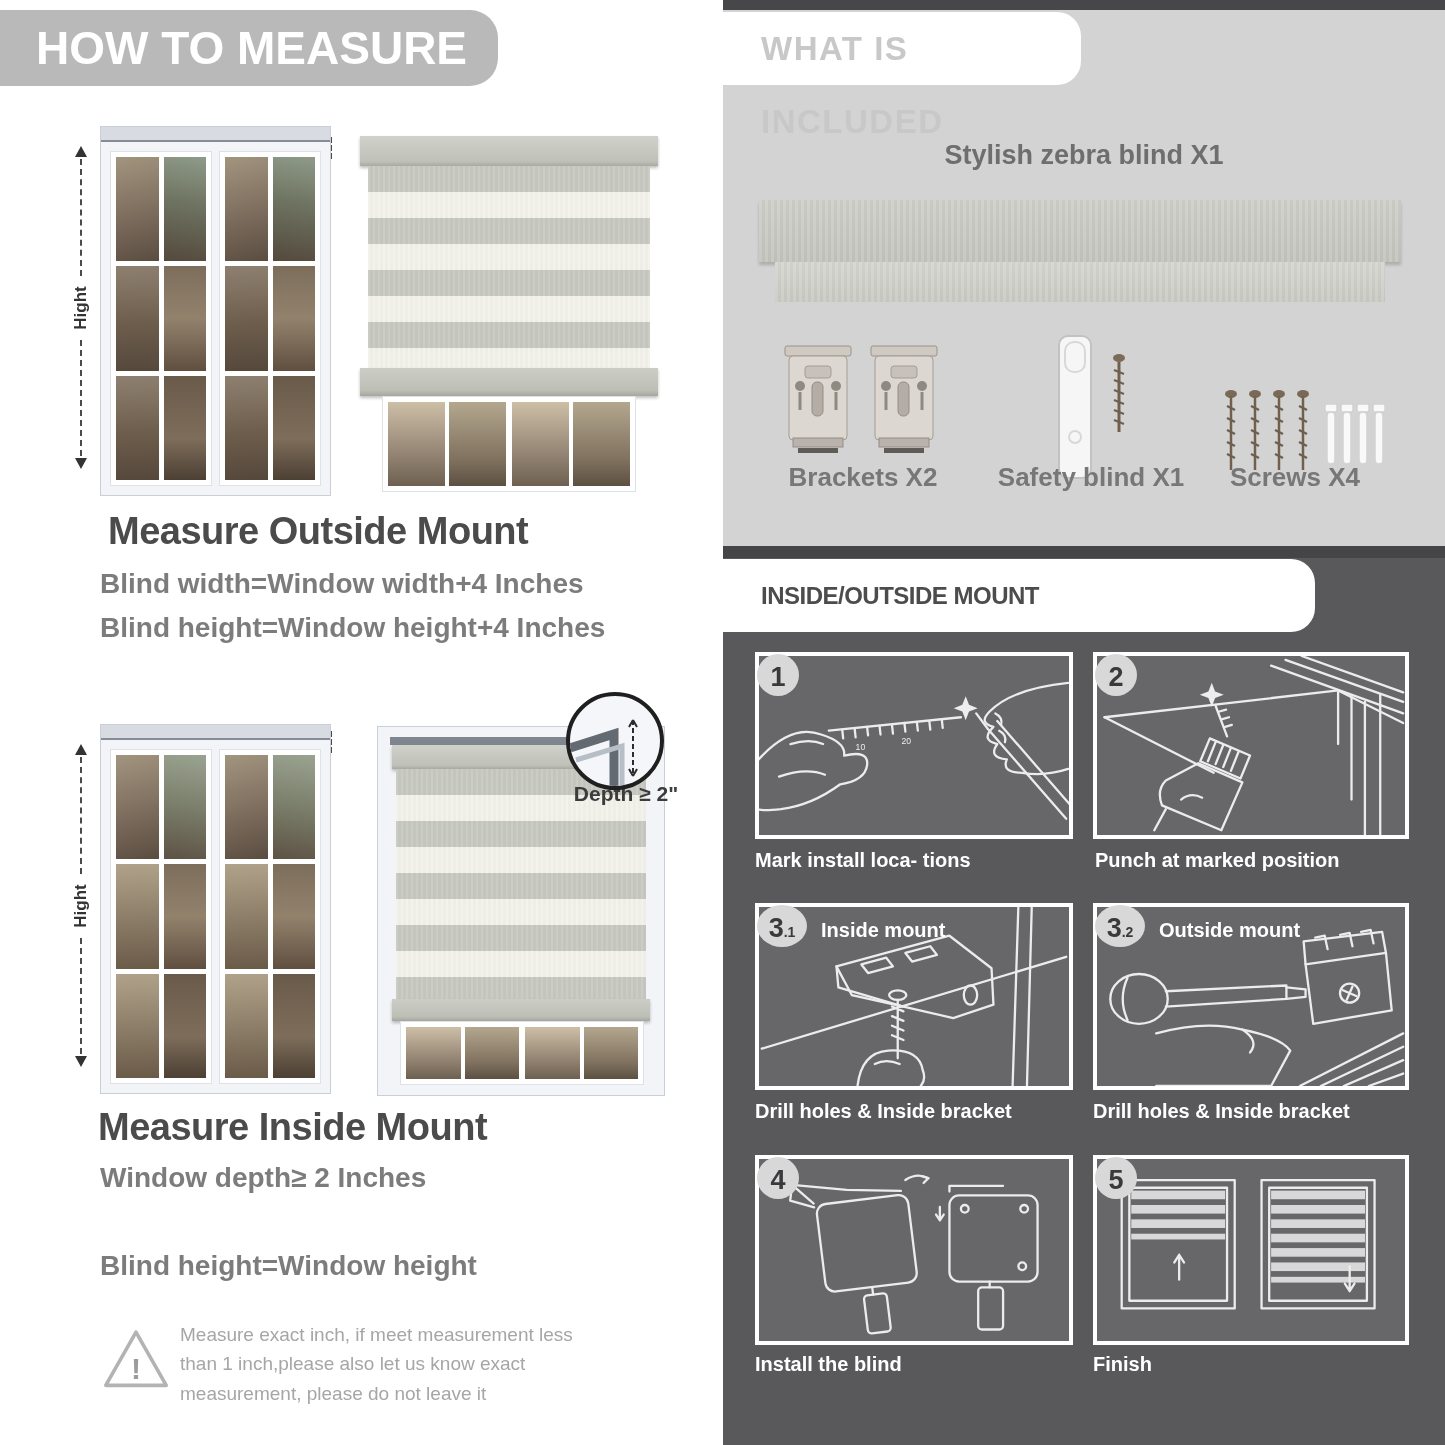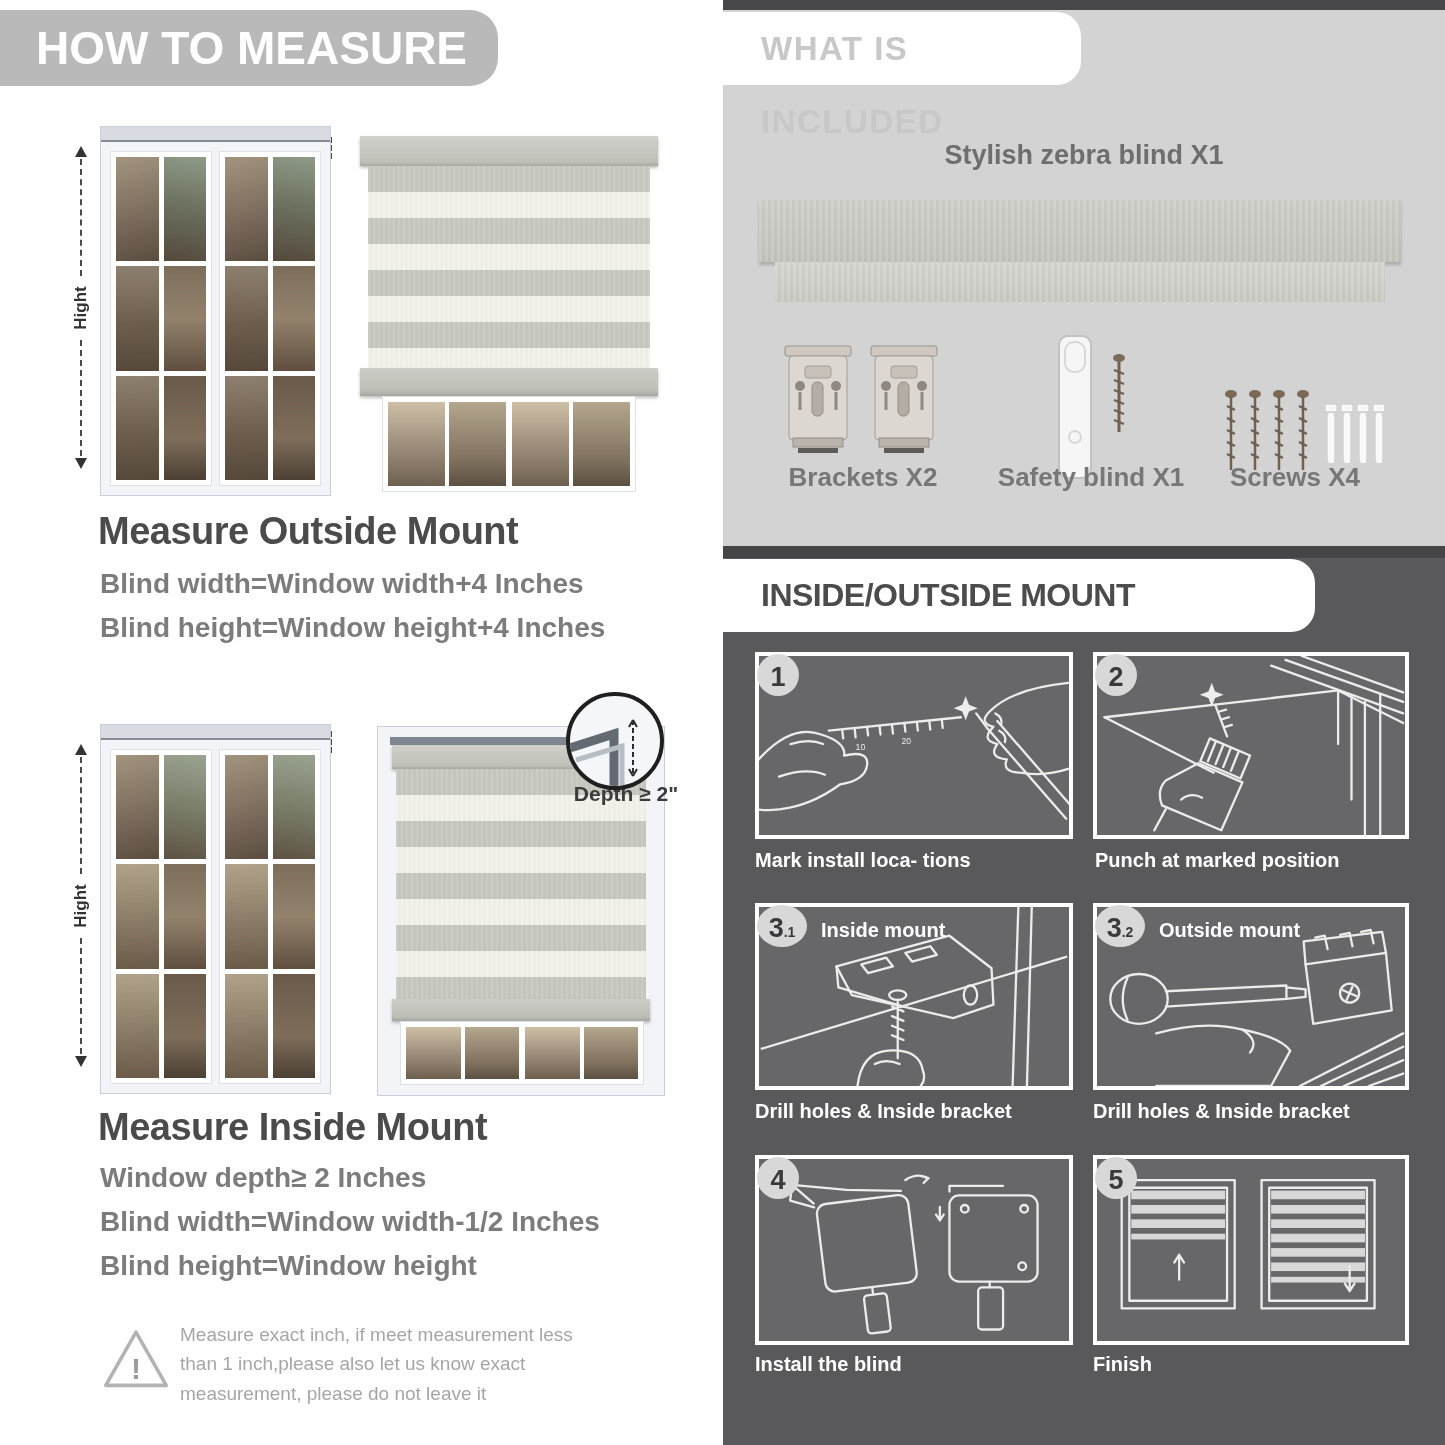--- a/index.html
+++ b/index.html
@@ -72,21 +72,21 @@
                       linear-gradient(180deg,#cdcec7 0%,#c2c3bc 100%);
            box-shadow:0 3px 3px rgba(0,0,0,.18);}
   .bar-bot{left:52px;top:252px;width:610px;height:40px;
            background:repeating-linear-gradient(90deg,rgba(255,255,255,.10) 0 3px,rgba(0,0,0,.02) 3px 6px),
                       linear-gradient(180deg,#d4d5ce 0%,#c8c9c2 100%);}
   .item-lab{font-size:26px;font-weight:700;color:#777;text-align:center;}
 
   .mount{left:0;top:546px;width:100%;height:899px;background:#59595b;}
   .mstrip{left:0;top:0;width:100%;height:12px;background:#454548;}
   .hdr-mount{left:0;top:13px;width:592px;height:73px;background:#fff;border-radius:0 24px 24px 0;
-             color:#4c4c4c;font-size:32px;font-weight:700;line-height:73px;padding-left:38px;
+             color:#4c4c4c;font-size:24px;font-weight:700;line-height:73px;padding-left:38px;
              box-sizing:border-box;letter-spacing:-0.5px;}
   .panel{position:absolute;border:4px solid #fff;background:#67676a;box-sizing:border-box;}
   .badge{position:absolute;top:-2px;left:-2px;width:42px;height:42px;border-radius:50%;
          background:#d8d8d8;color:#3a3a3c;display:flex;align-items:flex-end;justify-content:center;
          font-weight:700;}
   .badge .b-main{font-size:27px;line-height:38px;}
   .badge .b-sub{font-size:14px;line-height:30px;}
   .badge.wide{width:50px;}
   .step-title{position:absolute;left:62px;top:12px;font-size:20px;font-weight:700;color:#fff;}
   .caption{position:absolute;font-size:20px;font-weight:700;color:#fff;white-space:nowrap;}
@@ -151,21 +151,21 @@
           <div class="mini-pane"></div>
           <div class="mini-pane"></div>
         </div>
       <div class="mini-sash">
           <div class="mini-pane"></div>
           <div class="mini-pane"></div>
         </div>
     </div>
   </div>
 
-  <div class="abs sec-title" style="left:98px;top:510px;">Measure Outside Mount</div>
+  <div class="abs sec-title" style="left:108px;top:510px;">Measure Outside Mount</div>
   <div class="abs sec-rule" style="left:100px;top:568px;">Blind width=Window width+4 Inches</div>
   <div class="abs sec-rule" style="left:100px;top:612px;">Blind height=Window height+4 Inches</div>
 
   <div class="abs harrow" style="left:100px;top:700px;width:232px;">
     <span class="tick"></span>
     <span class="ah al"></span>
     <div class="dash"></div>
     <span class="mlab">Width</span>
     <div class="dash"></div>
     <span class="ah ar"></span>
@@ -226,21 +226,20 @@
       <path d="M0 52 L44 38 L44 90" stroke="#646a72" stroke-width="9" fill="none"></path>
       <path d="M6 64 L52 50 L52 90" stroke="#b8bec6" stroke-width="5" fill="none"></path>
       <path d="M63 24 L63 80" stroke="#2c2c2c" stroke-width="2" stroke-dasharray="5 3" fill="none"></path>
       <path d="M63 24 l-4 7 M63 24 l4 7 M63 80 l-4 -7 M63 80 l4 -7" stroke="#2c2c2c" stroke-width="2" fill="none"></path>
     </svg>
   </div>
   <div class="abs depth-lab" style="left:566px;top:782px;width:120px;">Depth ≥ 2"</div>
 
   <div class="abs sec-title" style="left:98px;top:1106px;">Measure Inside Mount</div>
   <div class="abs sec-rule" style="left:100px;top:1162px;">Window depth≥ 2 Inches</div>
-  <div class="abs sec-rule" style="left:100px;top:1206px;">Blind width=Window width-1/2 Inches</div>
   <div class="abs sec-rule" style="left:100px;top:1250px;">Blind height=Window height</div>
 
   <svg class="abs" style="left:100px;top:1318px;" width="72" height="80" viewBox="0 0 100 92">
     <path d="M50 10 L92 84 L8 84 Z" fill="none" stroke="#b3b3b3" stroke-width="5" stroke-linejoin="round"></path>
     <text x="50" y="75" font-size="42" font-weight="bold" fill="#9c9c9c" text-anchor="middle">!</text>
   </svg>
   <div class="abs warn-text" style="left:180px;top:1320px;width:430px;">Measure exact inch, if meet measurement less than 1 inch,please also let us know exact measurement, please do not leave it</div>
 
   <div class="abs rcol">
     <div class="abs rtopstrip"></div>

